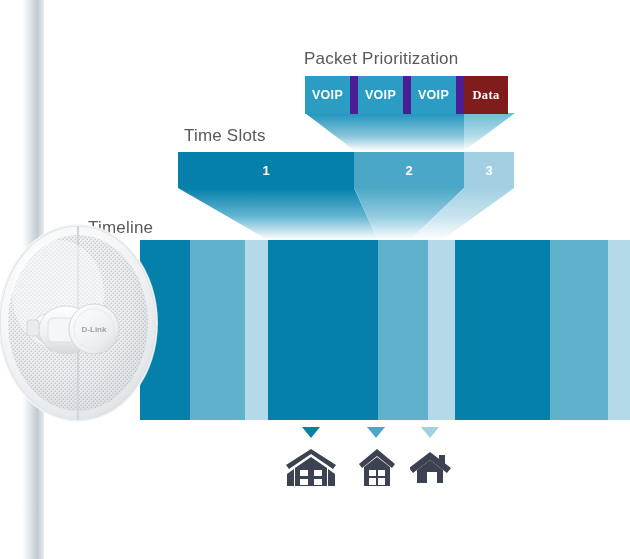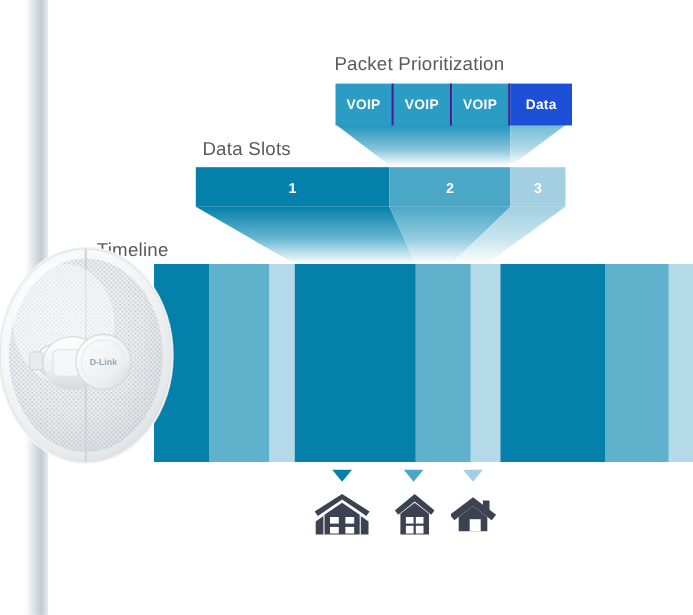--- a/index.html
+++ b/index.html
@@ -21,25 +21,25 @@
   #lbl-timeline{left:88px;top:218px;}
 
   
   #packet-row{
     position:absolute;left:305px;top:76px;height:38px;
     display:flex;
   }
   .pkt{
     height:38px;display:flex;align-items:center;justify-content:center;
     color:#ffffff;font-size:12.5px;font-weight:bold;letter-spacing:.3px;
-    box-sizing:border-box;border-right:2px solid #4c1d95;
+    box-sizing:border-box;border-right:8px solid #4c1d95;
   }
   .pkt:last-child{border-right:none;}
   .pkt.voip{width:53px;background:#2b9dc4;}
-  .pkt.data{width:56px;background:#1d4ed8;}
+  .pkt.data{width:44px;background:#7f1d1d;font-family:Liberation Serif, serif;}
 
   
   #funnel1{position:absolute;left:0;top:113px;width:630px;height:38px;}
 
   
   #slots-row{position:absolute;left:178px;top:152px;height:36px;display:flex;}
   .slot{
     height:36px;display:flex;align-items:center;justify-content:center;
     color:#ffffff;font-size:13px;font-weight:bold;box-sizing:border-box;
   }
@@ -172,21 +172,21 @@
   </svg>
 
   <div id="packet-row">
     <div class="pkt voip">VOIP</div>
     <div class="pkt voip">VOIP</div>
     <div class="pkt voip">VOIP</div>
     <div class="pkt data">Data</div>
   </div>
 
   <div class="label" id="lbl-packet">Packet Prioritization</div>
-  <div class="label" id="lbl-slots">Data Slots</div>
+  <div class="label" id="lbl-slots">Time Slots</div>
   <div class="label" id="lbl-timeline">Timeline</div>
 
   <div class="arrow" id="arrow-1"></div>
   <div class="arrow" id="arrow-2"></div>
   <div class="arrow" id="arrow-3"></div>
 
   <svg class="house" id="house-1" width="52" height="40" viewBox="0 0 52 40">
     <g fill="#3c4251">
       <path d="M26 1 L51 17 L48 21 L26 6 L4 21 L1 17 Z"></path>
       <path d="M10 20 L26 9 L42 20 L42 38 L10 38 Z"></path>

